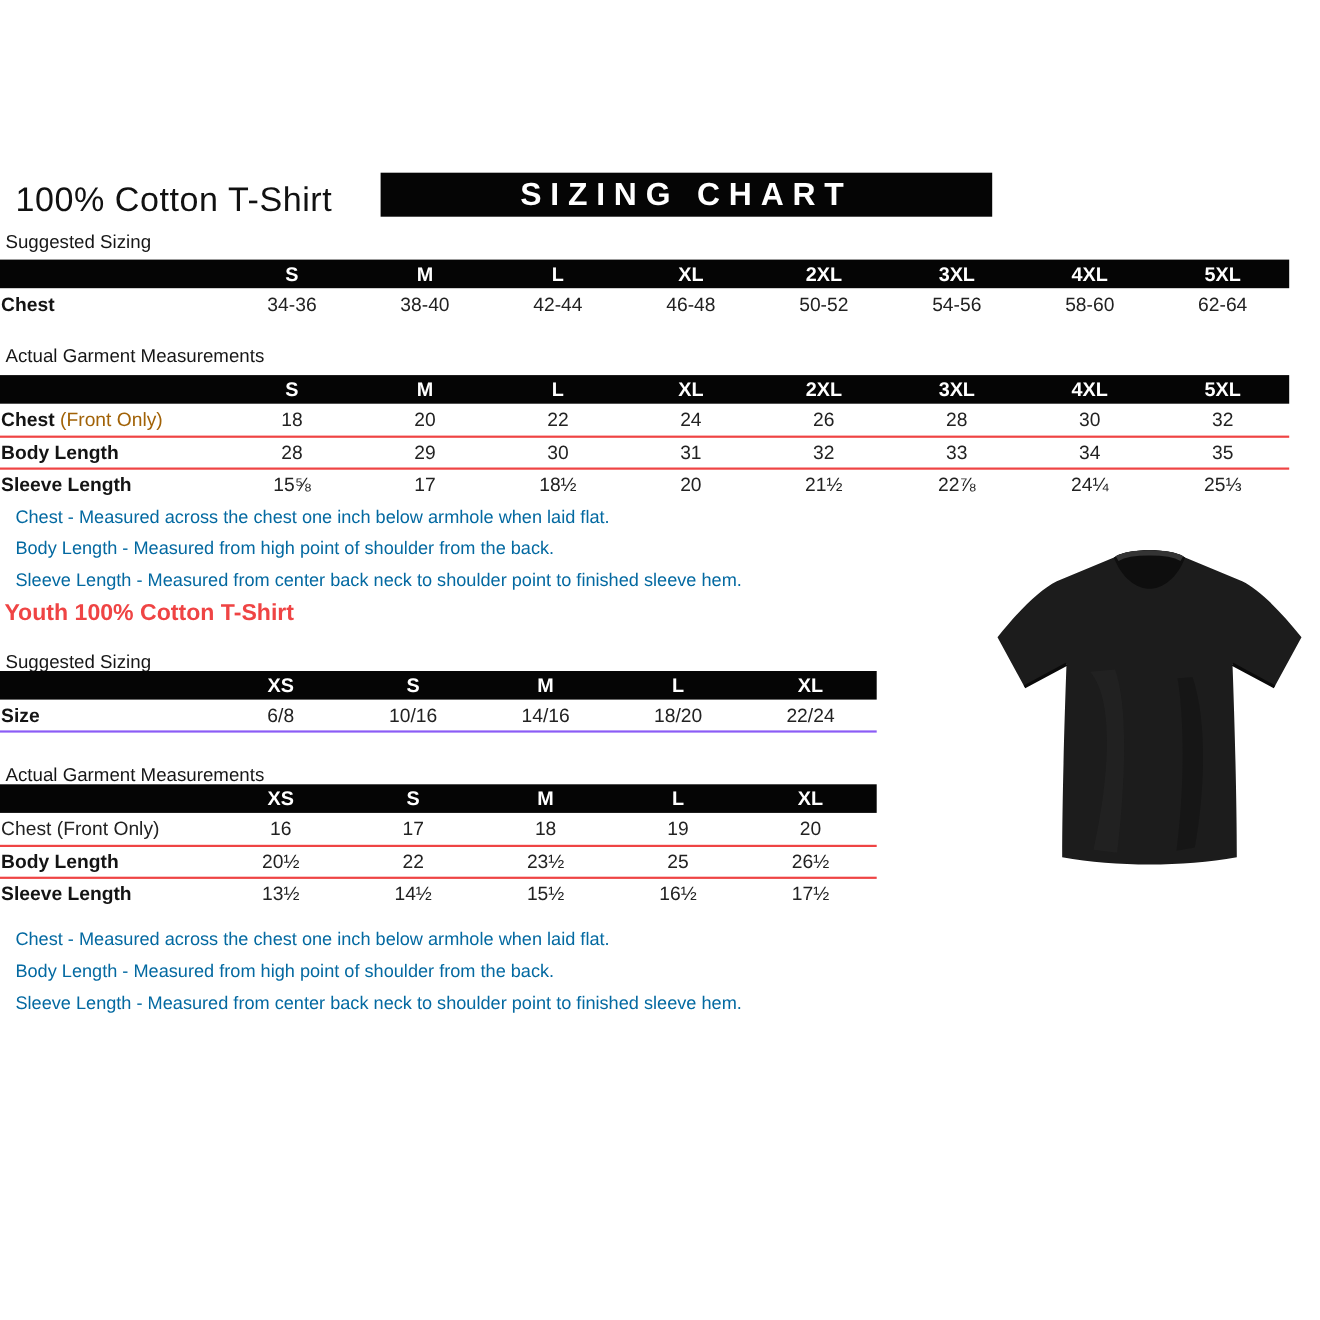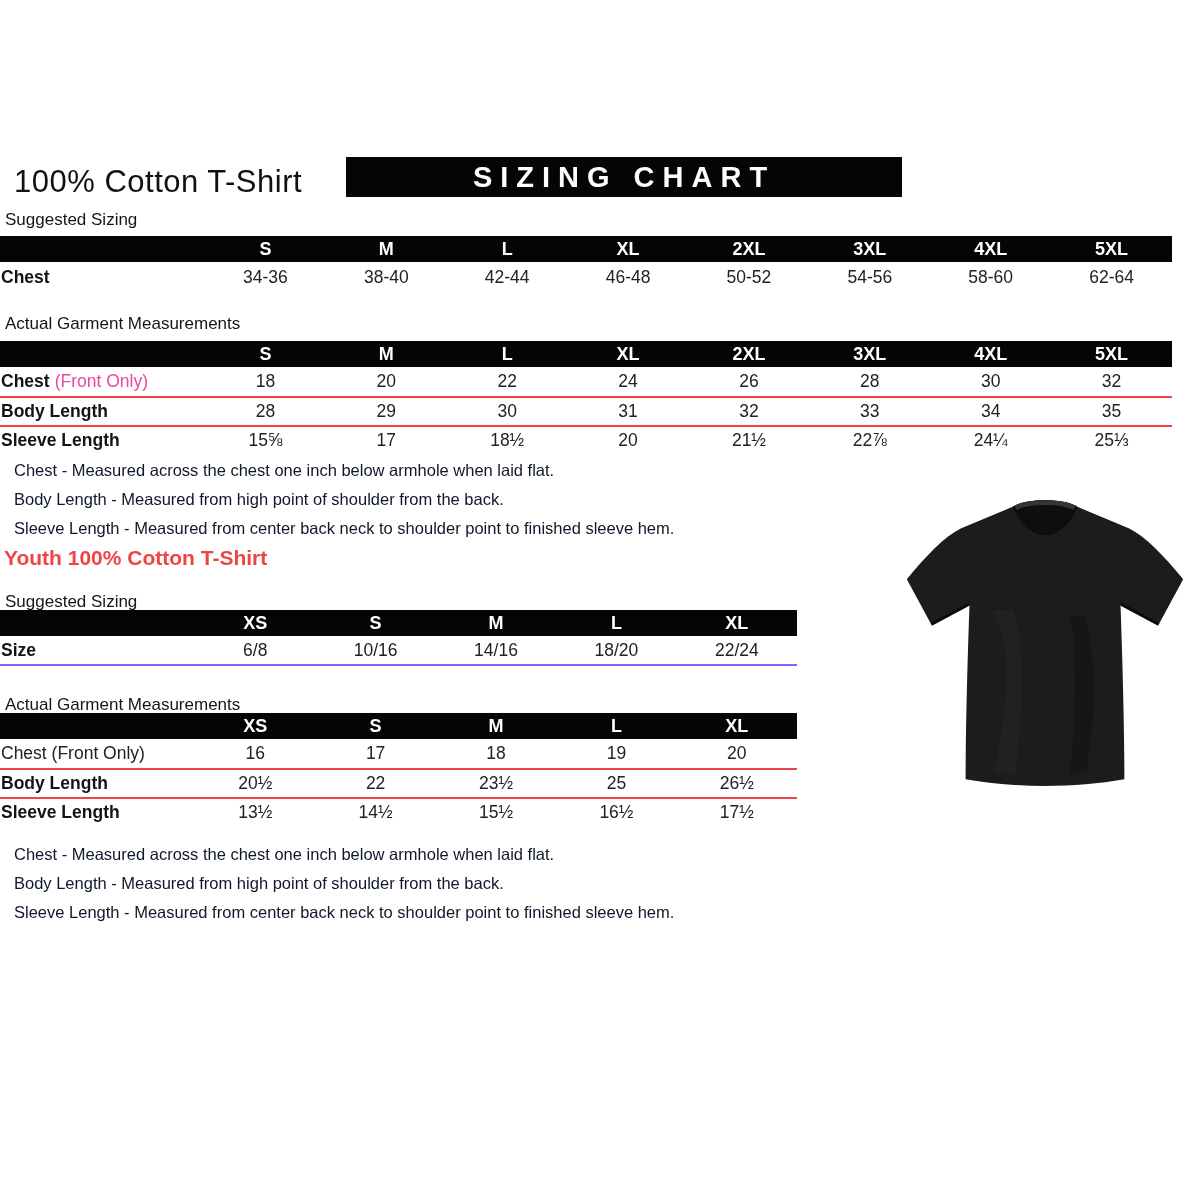--- a/index.html
+++ b/index.html
@@ -16,31 +16,31 @@
   .banner span{color:#fff;font-weight:bold;font-size:29px;letter-spacing:8px;}
   .sec-label{position:absolute;font-size:17px;color:#161616;}
   .youth-title{position:absolute;left:4px;top:546px;font-size:21px;font-weight:bold;color:#ef4444;}
   
   .tbl{position:absolute;left:0;}
   .t-hdr{display:flex;align-items:center;background:#050505;height:26px;}
   .t-row{display:flex;align-items:center;height:29px;font-size:17.5px;color:#222;box-sizing:border-box;}
   .t-row + .t-row{border-top:2px solid #ef4444;}
   .rlabel{box-sizing:border-box;padding-left:1px;font-weight:bold;color:#141414;}
   .rlabel.normal{font-weight:400;color:#222;}
-  .rlabel .note{font-weight:400;margin-left:5px;color:#ec4899;}
+  .rlabel .note{font-weight:400;margin-left:5px;color:#a16207;}
   .adult .rlabel,.adult .hlabel{width:205px;flex:none;}
   .youth .rlabel,.youth .hlabel{width:195px;flex:none;}
   .cell{flex:1;text-align:center;}
   .t-hdr .cell{color:#ffffff;font-weight:bold;font-size:18px;}
   .tbl.adult{width:1172px;}
   .tbl.youth{width:797px;}
   .t-row.tall{height:30px;}
   .t-row.bottom-line{border-bottom:2px solid #8b5cf6;}
   
-  .notes{position:absolute;left:14px;font-size:16.5px;color:#0f172a;}
+  .notes{position:absolute;left:14px;font-size:16.5px;color:#0369a1;}
   .notes div{line-height:29px;}
   
   .shirt-wrap{position:absolute;left:898px;top:488px;width:294px;height:314px;}
 </style>
 </head>
 <body>
 
 <div class="canvas">
 
   <div class="main-title">100% Cotton T-Shirt</div>

